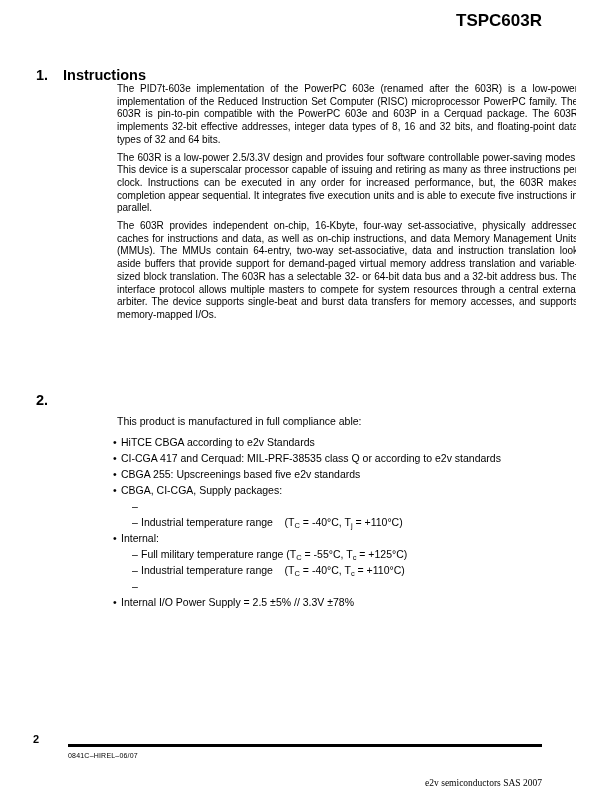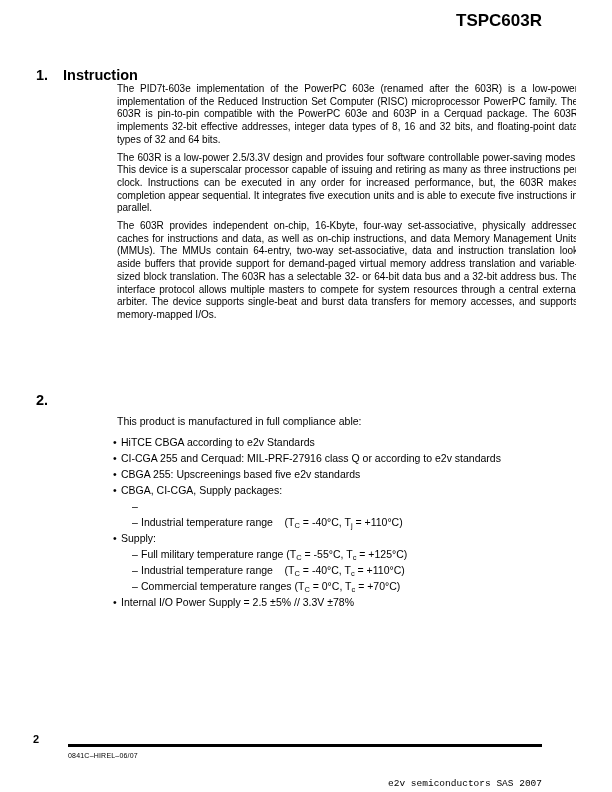--- a/index.html
+++ b/index.html
@@ -45,35 +45,35 @@
   .footer-rule {
     position:absolute; left:68px; right:34px; top:744px;
     height:2.5px; background:#000;
   }
   .doc-code {
     position:absolute; left:68px; top:752px;
     font-size:7px; letter-spacing:0.2px;
   }
   .copyright {
     position:absolute; right:34px; top:778px;
-    font-family:Liberation Mono, monospace;
+    font-family:Liberation Serif, serif;
     font-size:9.5px;
   }
 </style>
 </head>
 <body>
 
 <div class="page">
 
   <div class="doc-title">TSPC603R</div>
 
   <div class="section" id="section-1">
     <div class="h-row">
       <span class="h-num">1.</span>
-      <span class="h-title">Instruction</span>
+      <span class="h-title">Instructions</span>
     </div>
     <div class="body-col">
       <p class="para">The PID7t-603e implementation of the PowerPC 603e (renamed after the 603R) is a low-power implementation of the Reduced Instruction Set Computer (RISC) microprocessor PowerPC family. The 603R is pin-to-pin compatible with the PowerPC 603e and 603P in a Cerquad package. The 603R implements 32-bit effective addresses, integer data types of 8, 16 and 32 bits, and floating-point data types of 32 and 64 bits.</p>
       <p class="para">The 603R is a low-power 2.5/3.3V design and provides four software controllable power-saving modes. This device is a superscalar processor capable of issuing and retiring as many as three instructions per clock. Instructions can be executed in any order for increased performance, but, the 603R makes completion appear sequential. It integrates five execution units and is able to execute five instructions in parallel.</p>
       <p class="para">The 603R provides independent on-chip, 16-Kbyte, four-way set-associative, physically addressed caches for instructions and data, as well as on-chip instructions, and data Memory Management Units (MMUs). The MMUs contain 64-entry, two-way set-associative, data and instruction translation look aside buffers that provide support for demand-paged virtual memory address translation and variable-sized block translation. The 603R has a selectable 32- or 64-bit data bus and a 32-bit address bus. The interface protocol allows multiple masters to compete for system resources through a central external arbiter. The device supports single-beat and burst data transfers for memory accesses, and supports memory-mapped I/Os.</p>
     </div>
   </div>
 
   <div class="section" id="section-2">
     <div class="h-row">
@@ -82,52 +82,51 @@
     <div class="body-col">
       <p class="para intro">This product is manufactured in full compliance able:</p>
     </div>
     <div class="list">
         <div class="li l1">
           <span class="marker">•</span>
           <span class="li-text">HiTCE CBGA according to e2v Standards</span>
         </div>
         <div class="li l1">
           <span class="marker">•</span>
-          <span class="li-text">CI-CGA 255 and Cerquad: MIL-PRF-27916 class Q or according to e2v standards</span>
+          <span class="li-text">CI-CGA 417 and Cerquad: MIL-PRF-38535 class Q or according to e2v standards</span>
         </div>
         <div class="li l1">
           <span class="marker">•</span>
           <span class="li-text">CBGA 255: Upscreenings based five e2v standards</span>
         </div>
         <div class="li l1">
           <span class="marker">•</span>
           <span class="li-text">CBGA, CI-CGA, Supply packages:</span>
         </div>
         <div class="li l2">
           <span class="marker">–</span>
         </div>
         <div class="li l2">
           <span class="marker">–</span>
           <span class="li-text">Industrial temperature range&nbsp;&nbsp;&nbsp;&nbsp;(T<sub>C</sub> = -40°C, T<sub>j</sub> = +110°C)</span>
         </div>
         <div class="li l1">
           <span class="marker">•</span>
-          <span class="li-text">Supply:</span>
+          <span class="li-text">Internal:</span>
         </div>
         <div class="li l2">
           <span class="marker">–</span>
           <span class="li-text">Full military temperature range (T<sub>C</sub> = -55°C, T<sub>c</sub> = +125°C)</span>
         </div>
         <div class="li l2">
           <span class="marker">–</span>
           <span class="li-text">Industrial temperature range&nbsp;&nbsp;&nbsp;&nbsp;(T<sub>C</sub> = -40°C, T<sub>c</sub> = +110°C)</span>
         </div>
         <div class="li l2">
           <span class="marker">–</span>
-          <span class="li-text">Commercial temperature ranges (T<sub>C</sub> = 0°C, T<sub>c</sub> = +70°C)</span>
         </div>
         <div class="li l1">
           <span class="marker">•</span>
           <span class="li-text">Internal I/O Power Supply = 2.5 ±5% // 3.3V ±78%</span>
         </div>
       </div>
   </div>
 
   <div class="page-num">2</div>
   <div class="footer-rule"></div>

